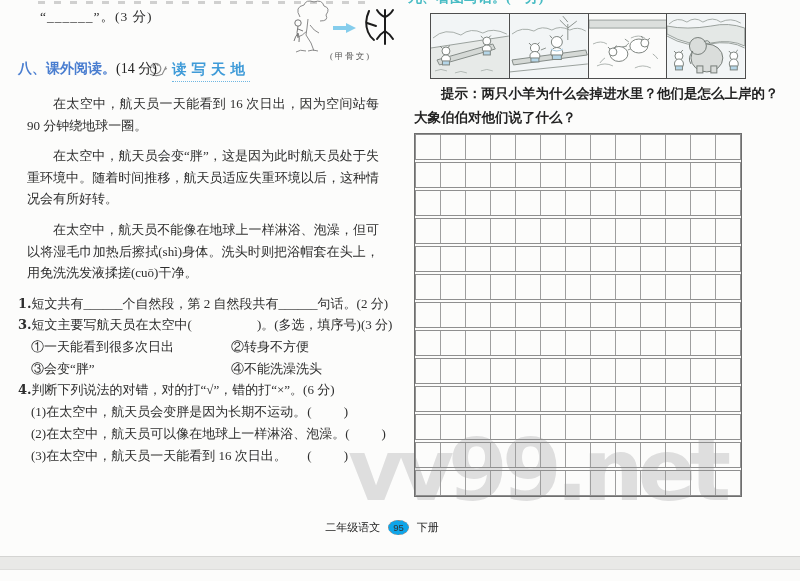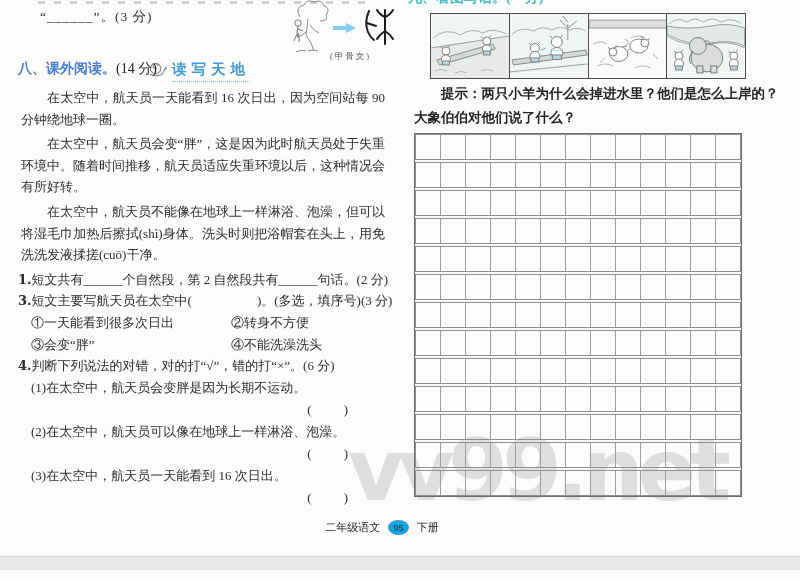--- a/index.html
+++ b/index.html
@@ -32,26 +32,26 @@
   .etymology{position:absolute;left:276px;top:1px;width:96px;}
   .ety-row{display:flex;align-items:center;gap:3px;}
   .ety-caption{font-size:8.5px;color:#555;letter-spacing:2px;margin-left:44px;margin-top:-6px;}
   .sec-heading{position:absolute;left:8px;top:60px;font-size:14px;white-space:nowrap;}
   .sec-heading .cn{color:#4a7ed0;font-weight:700;}
   .sec-heading .score{color:#222;}
   .flow{
     position:absolute;left:8px;top:84px;width:370px;
     font-size:13px;line-height:21.6px;text-align:justify;color:#2e2e2e;
   }
-  .flow p{margin:3px;text-indent:2em;}
+  .flow p{margin:9px;text-indent:2em;}
   .qline{white-space:nowrap;}
   .qline b{font-family:"DejaVu Serif",serif;}
   .opts{display:grid;grid-template-columns:56% 44%;padding-left:1em;}
   .subs{padding-left:1em;}
-  .sub{display:flex;white-space:nowrap;line-height:22px;flex-direction:column;}
+  .sub{display:flex;white-space:nowrap;line-height:22px;}
   .sub .ans{margin-left:auto;padding-right:38px;letter-spacing:2px;}
   .em-dot{
     -webkit-text-emphasis:filled dot #333;-webkit-text-emphasis-position:under;
     text-emphasis:filled dot #333;text-emphasis-position:under right;
   }
   
   .footer{
     position:absolute;left:292px;top:520px;width:180px;z-index:1;
     font-size:11px;color:#222;display:flex;align-items:flex-end;justify-content:center;gap:8px;
     font-family:"Liberation Sans","DejaVu Sans",sans-serif;

